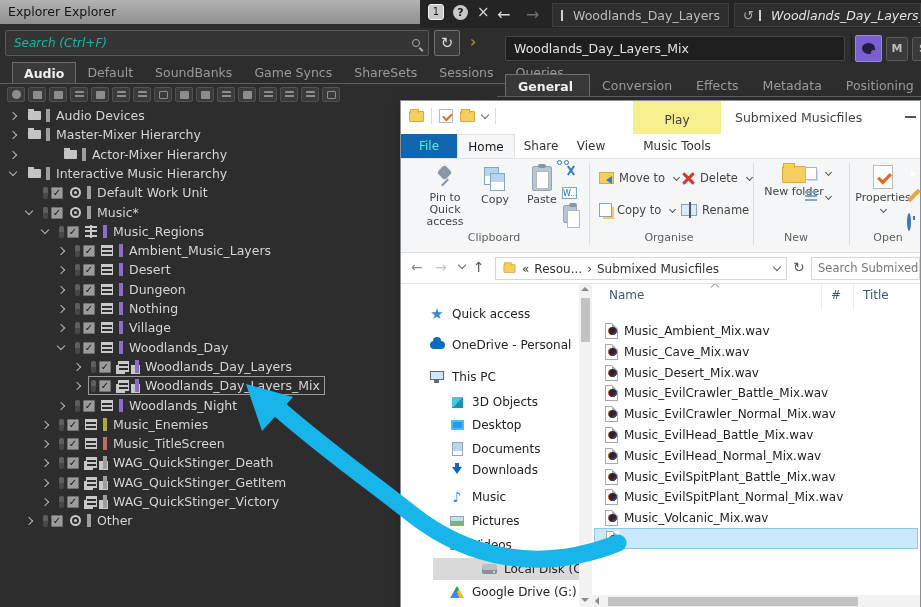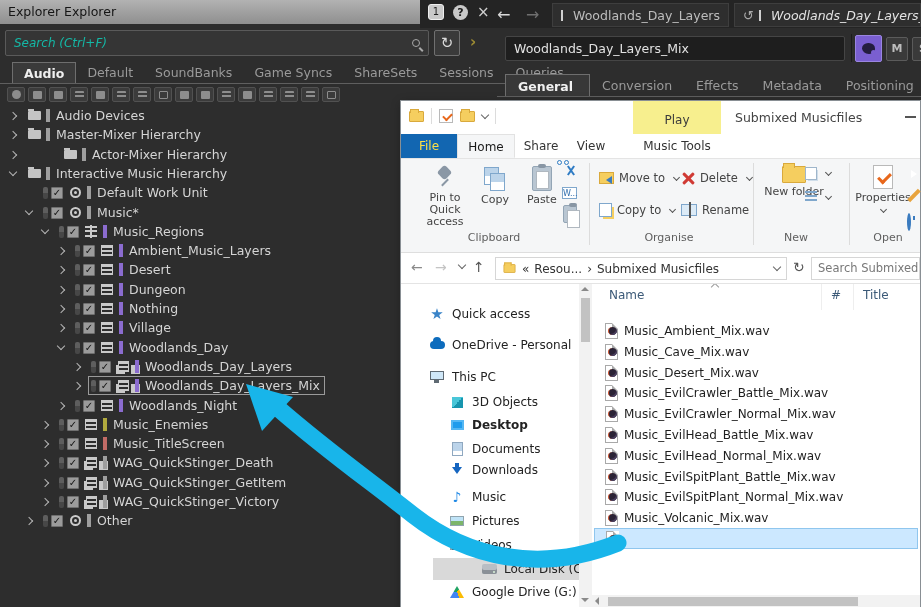--- a/index.html
+++ b/index.html
@@ -82,21 +82,21 @@
   .qfolder:before{content:"";position:absolute;top:-3px;left:0;width:7px;height:3px;background:#f5ce5f;border:1px solid #d9a93c;border-bottom:none}
   .qsep{width:1px;height:16px;background:#dcdcdc}
   .qcheck{width:14px;height:14px;border:1px solid #b9b9b9;background:#fff;position:relative}
   .qcheck:after{content:"";position:absolute;left:3px;top:3px;width:7px;height:4px;border-left:2px solid #e8671b;border-bottom:2px solid #e8671b;transform:rotate(-45deg)}
   .cv{width:6px;height:6px;border-right:1.4px solid #666;border-bottom:1.4px solid #666;transform:rotate(45deg);margin-top:-3px}
   #ex-play{left:232px;top:0;width:88px;height:33px;background:#f7ef8e;color:#3c3c3c;text-align:center;line-height:38px;font-size:12px}
   #ex-wtitle{left:334px;top:9px;color:#444;font-size:12.5px;white-space:nowrap}
   #ex-min{left:504px;top:15px;width:11px;height:2px;background:#555}
   #ex-tabs{left:0;top:33px;width:519px;height:25px;background:#fff;border-bottom:1px solid #e4e4e4;display:flex}
   .extab{padding:0 16px;line-height:25px;color:#333;font-size:12px}
-  .extab.file{background:#1266b1;color:#fde047;padding:0 18px}
+  .extab.file{background:#1266b1;color:#5eead4;padding:0 18px}
   .extab.active{border:1px solid #e2e2e2;border-bottom:1px solid #f5f6f7;background:#f5f6f7;color:#1a1a1a}
   .extab.mtools{position:absolute;left:232px;width:88px;text-align:center;padding:0}
   #ex-ribbon{left:0;top:58px;width:519px;height:94px;background:#f5f6f7;border-bottom:1px solid #dedede}
   .rsep{position:absolute;top:4px;width:1px;height:82px;background:#dcdcdc}
   .glabel{position:absolute;top:72px;width:100px;text-align:center;color:#606060;font-size:11px}
   .rbtn-label{color:#444;font-size:11px;text-align:center;line-height:12px}
   .rtext{color:#444;font-size:11.5px}
   .caret{width:5px;height:5px;border-right:1.2px solid #555;border-bottom:1.2px solid #555;transform:rotate(45deg);margin:-2px 0 0 4px;display:inline-block}
   
   .ic-pin{width:22px;height:24px;position:relative}
@@ -675,21 +675,21 @@
             <span class="n-pc"></span>
           </span>
           <span>This PC</span>
         </div>
         <div class="nitem" style="top: 107px; padding-left: 48px;">
           <span class="nicon">
             <span class="n-cube"></span>
           </span>
           <span>3D Objects</span>
         </div>
-        <div class="nitem" style="top: 130px; padding-left: 48px; font-weight: bold;">
+        <div class="nitem" style="top: 130px; padding-left: 48px;">
           <span class="nicon">
             <span class="n-desk"></span>
           </span>
           <span>Desktop</span>
         </div>
         <div class="nitem" style="top: 154px; padding-left: 48px;">
           <span class="nicon">
             <span class="n-doc"></span>
           </span>
           <span>Documents</span>

